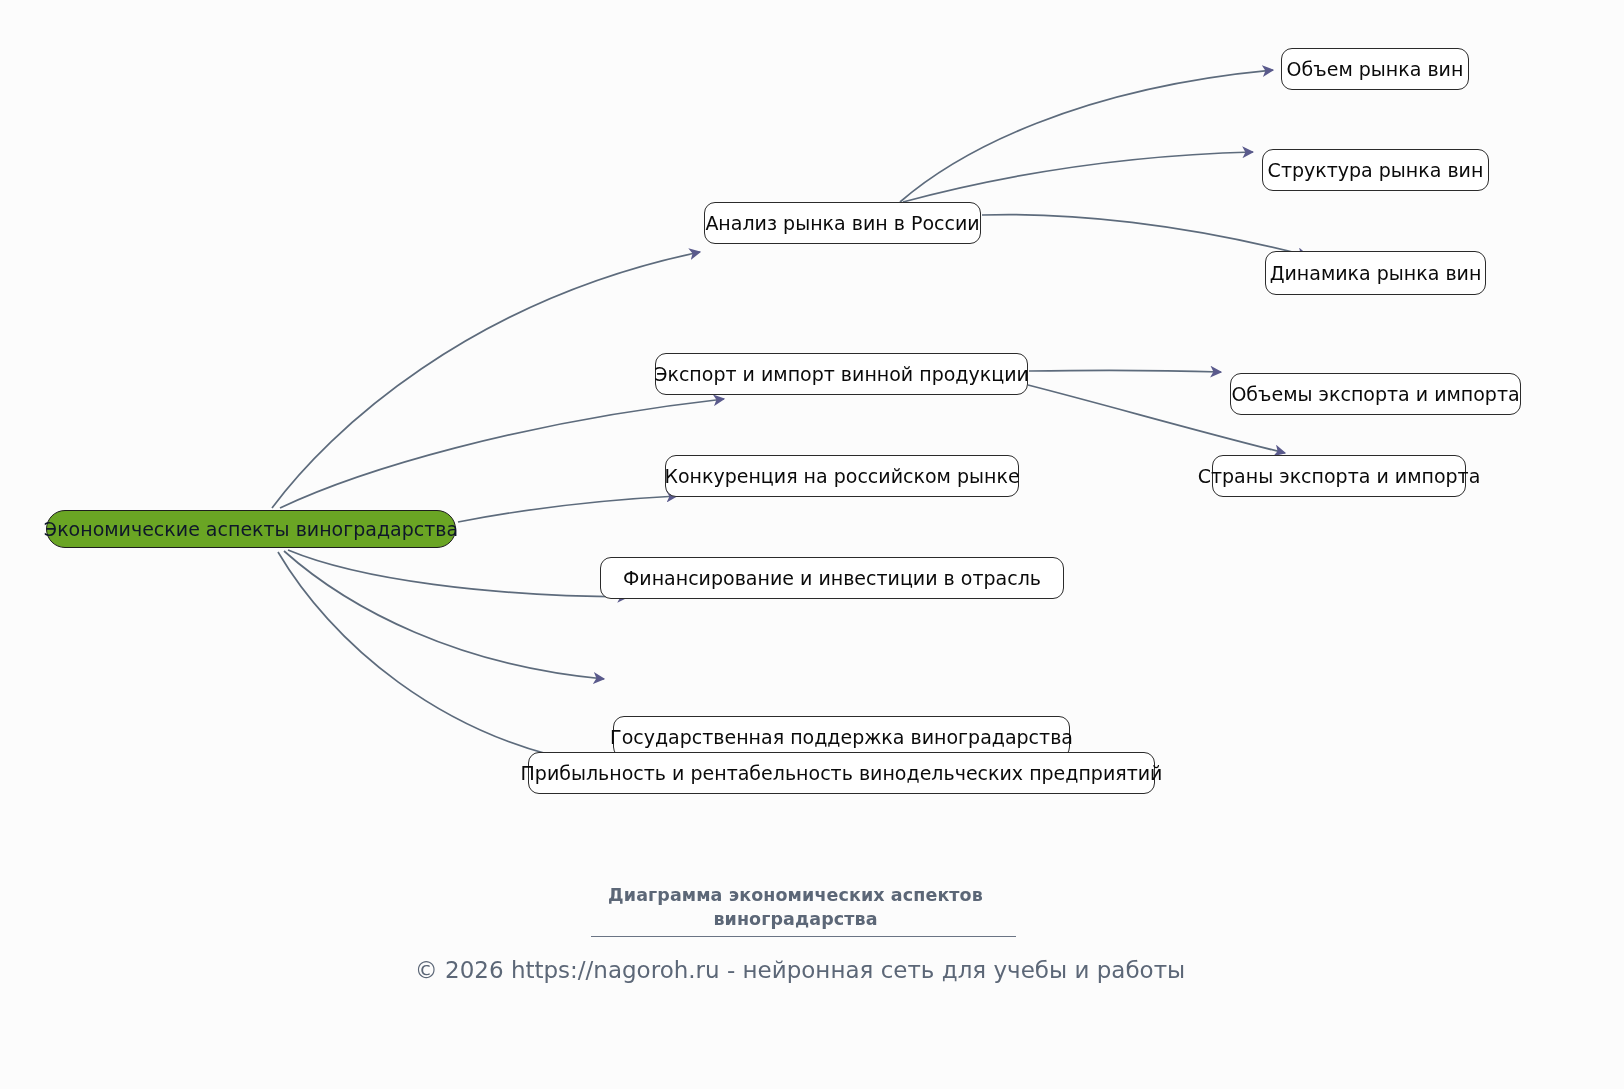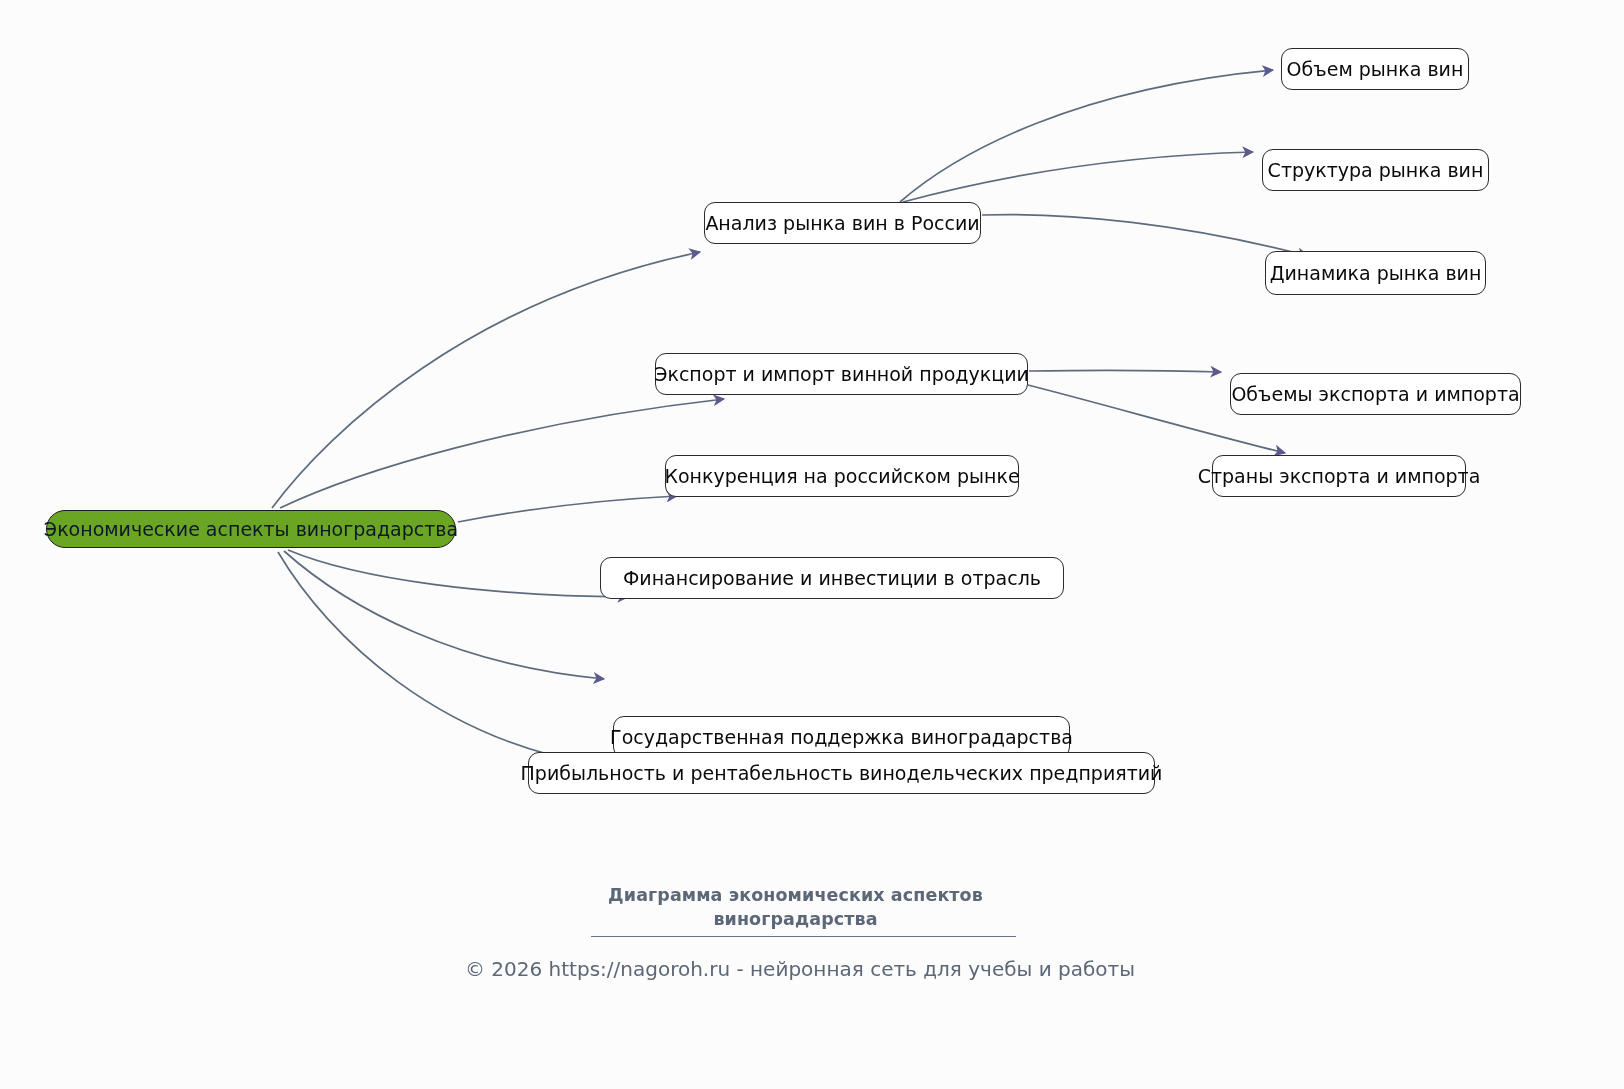--- a/index.html
+++ b/index.html
@@ -67,21 +67,21 @@
     height: 0;
     border-top: 1.5px solid #6a7484;
   }
   #copyright {
     position: absolute;
     left: 0;
     top: 957px;
     width: 1600px;
     text-align: center;
     color: #5c6777;
-    font-size: 20px;
+    font-size: 23px;
     font-family: "DejaVu Sans", "Liberation Sans", sans-serif;
   }
 </style>
 </head>
 <body>
 
 <div id="page">
 
   <svg id="edge-layer" viewBox="0 0 1624 1089" xmlns="http://www.w3.org/2000/svg">
     <defs>

